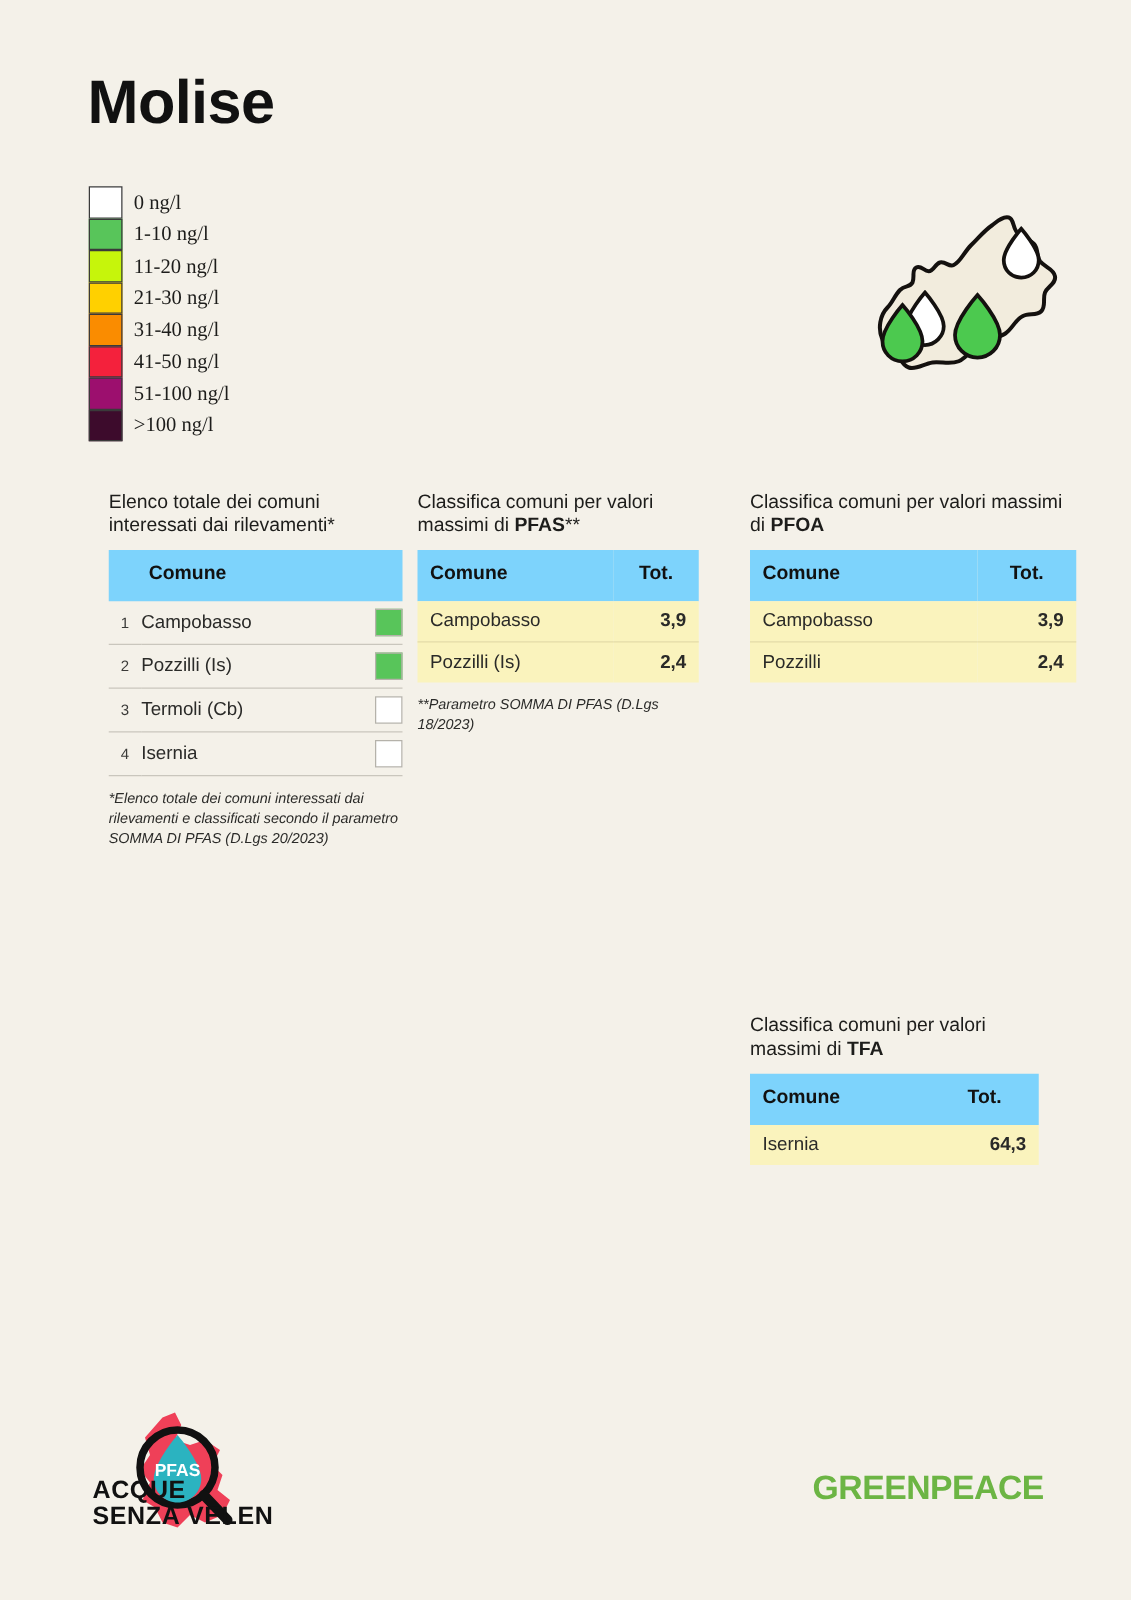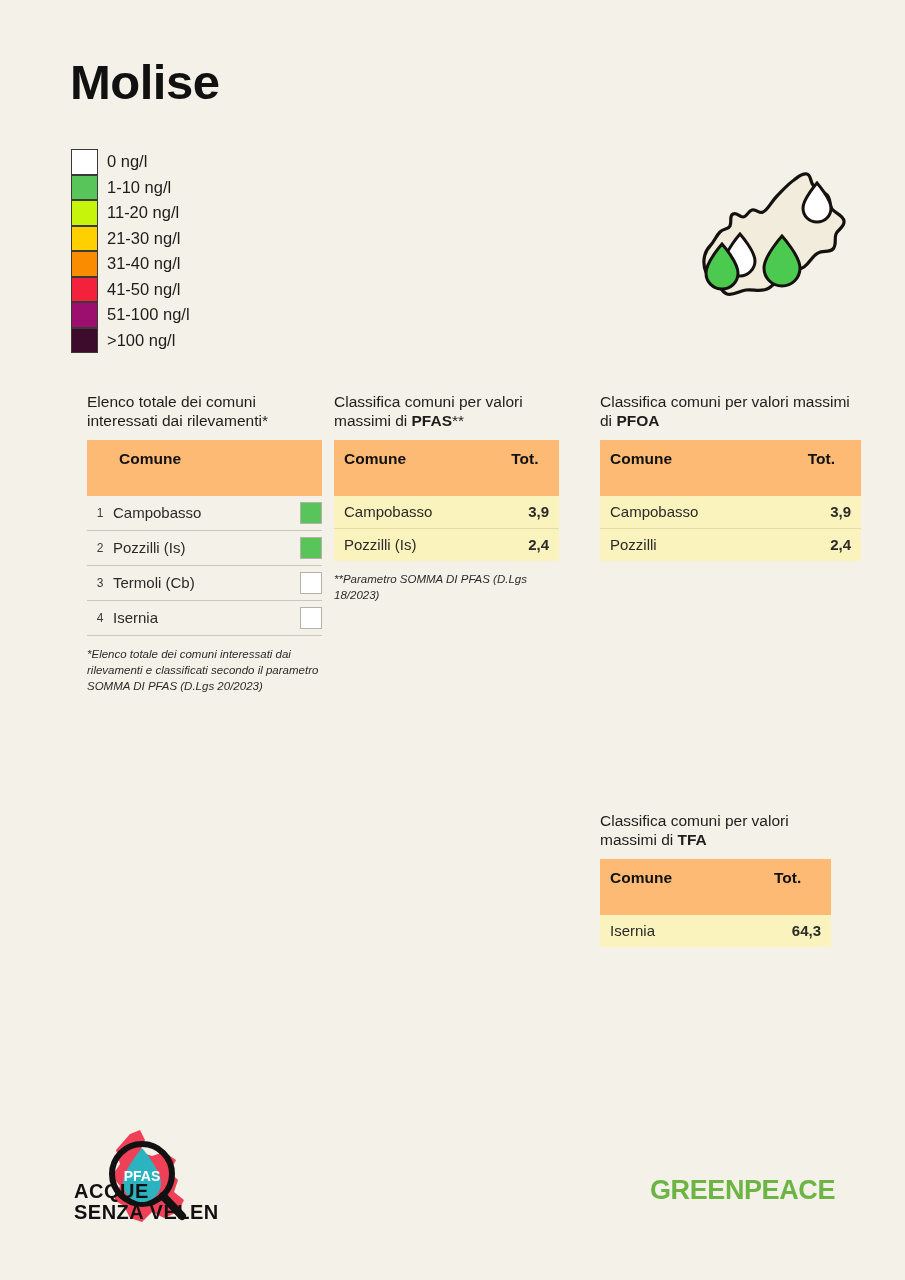--- a/index.html
+++ b/index.html
@@ -44,20 +44,21 @@
     height: 25.5px;
     box-sizing: border-box;
     border: 1px solid #3a3a3a;
     flex: none;
   }
   .legend-label {
     margin-left: 9px;
     font-size: 16.5px;
     color: #1d1d1b;
     white-space: nowrap;
+    font-family: Liberation Serif, serif;
   }
 
   
   #map-illustration {
     position: absolute;
     left: 684px;
     top: 160px;
     width: 175px;
     height: 160px;
   }
@@ -77,25 +78,25 @@
   #col-pfoa    { left: 600px; top: 392px; width: 261px; }
   #col-tfa     { left: 600px; top: 811px; width: 231px; }
 
   
   table.rank {
     width: 100%;
     border-collapse: collapse;
     font-size: 15px;
   }
   table.rank thead th {
-    background: #fdba74;
+    background: #7dd3fc;
     font-weight: bold;
     font-size: 15.5px;
     color: #111;
-    padding: 10px 10px 28px 10px;
+    padding: 10px 10px 13px 10px;
     text-align: left;
     white-space: nowrap;
   }
   table.rank thead th.tot { text-align: center; }
 
   
   #table-total { background: transparent; }
   #table-total thead th { padding-left: 32px; }
   #table-total tbody td {
     border-bottom: 1px solid #c9c6bd;

